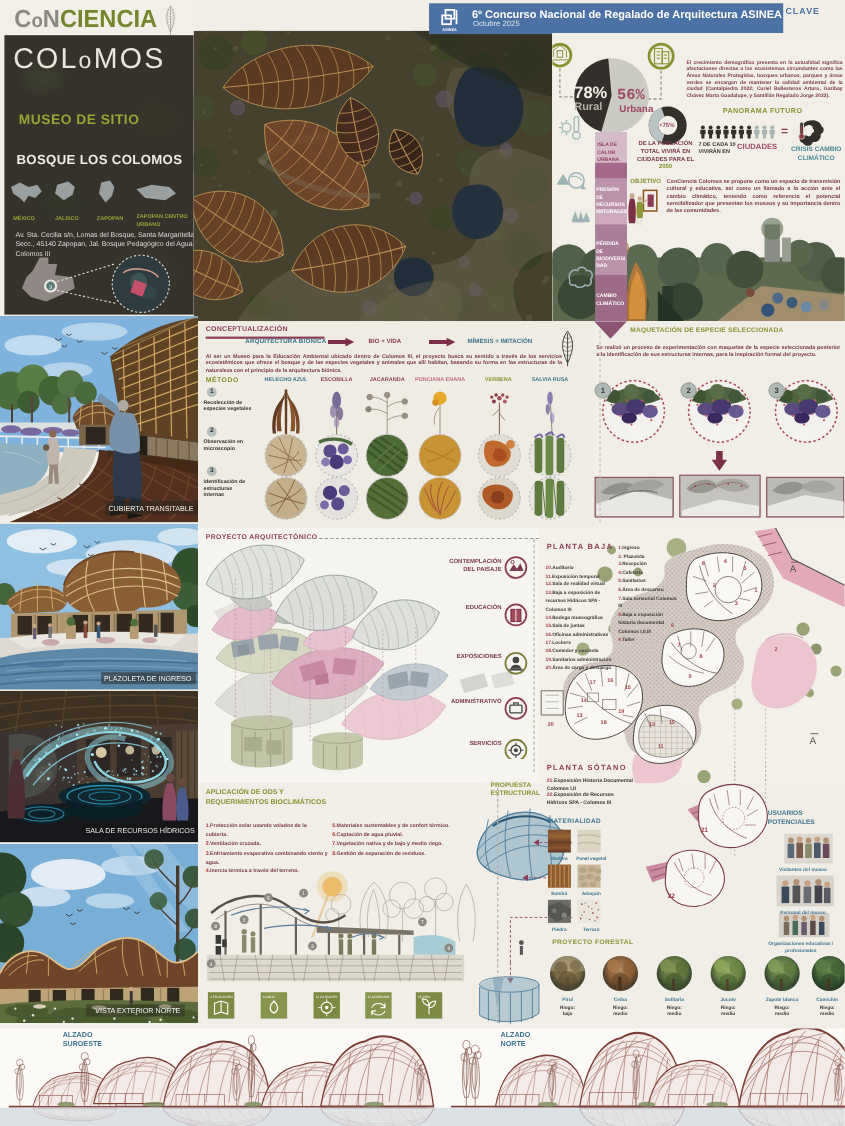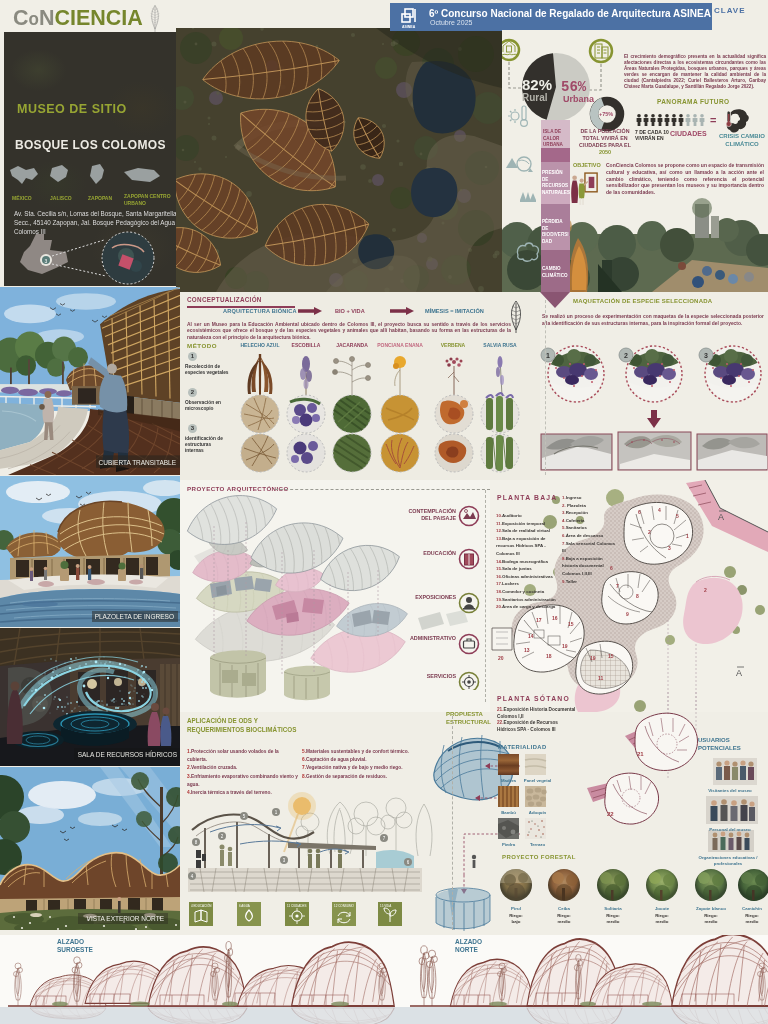--- a/index.html
+++ b/index.html
@@ -35,20 +35,21 @@
       <line x1="11" y1="34" x2="8" y2="31"></line>
  </g>
 </svg>
 
 <div class="abs" style="left:4px;top:32px;width:172px;height:254px;background:#34322b;overflow:hidden;">
   <div class="abs" style="left:0;top:0;width:172px;height:254px;background:
     radial-gradient(40px 30px at 20% 15%, rgba(70,75,50,.5), transparent 70%),
     radial-gradient(50px 40px at 80% 30%, rgba(60,55,40,.6), transparent 70%),
     radial-gradient(45px 35px at 30% 60%, rgba(55,60,42,.5), transparent 70%),
     radial-gradient(60px 45px at 75% 85%, rgba(65,60,45,.5), transparent 70%);"></div>
+  <div class="abs" style="left:8px;top:6px;font-size:26px;letter-spacing:2px;color:#e8e6df;font-weight:normal;">COL<span style="font-size:21px;">o</span>MOS</div>
   <div class="abs" style="left:13px;top:50px;font-size:12.5px;font-weight:bold;color:#97a533;letter-spacing:.5px;margin-top:20px;">MUSEO DE SITIO</div>
   <div class="abs" style="left:11px;top:106px;font-size:12px;font-weight:bold;color:#eceae3;letter-spacing:.3px;white-space:nowrap;">BOSQUE LOS COLOMOS</div>
 
   <svg class="abs" style="left:4px;top:130px;" width="170" height="46" viewBox="0 0 170 46">
     <path d="M2 8 L10 4 L18 8 L26 6 L30 12 L24 18 L18 16 L14 22 L10 18 L4 14 Z" fill="#9aa0a0"></path>
     <path d="M44 6 L54 3 L60 8 L58 15 L50 20 L42 14 Z" fill="#9aa0a0"></path>
     <path d="M84 4 L92 2 L96 8 L94 16 L88 22 L82 14 Z" fill="#9aa0a0"></path>
     <path d="M116 10 L130 6 L146 8 L152 14 L142 20 L124 18 Z" fill="#9aa0a0"></path>
     <text x="4" y="38" font-size="5" fill="#97a533" font-weight="bold">MÉXICO</text>
     <text x="42" y="38" font-size="5" fill="#97a533" font-weight="bold">JALISCO</text>
@@ -465,21 +466,21 @@
    <path d="M17 131 C20 129 25 131 27 134" stroke="#9eb4b4" fill="none" stroke-width="1"></path>
    <path d="M28 138 L31 142 L26 142 Z"></path>
    <path d="M18 170 L21 162 L24 170 Z"></path>
         <path d="M23 172 L26 162 L29 172 Z"></path>
         <path d="M28 170 L31 163 L34 170 Z"></path>
         <rect x="18" y="170" width="16" height="2"></rect>
    <path d="M16 225 C14 219 18 214 23 216 C24 212 30 212 31 216 C36 215 38 220 35 224 C37 228 33 231 30 229 C28 232 22 232 21 229 C17 230 15 228 16 225 Z" fill="none" stroke="#9eb4b4" stroke-width="1.3"></path>
   </g>
  </svg>
 
- <div class="abs b" style="left:20px;top:46px;font-size:15px;color:#efefe8;">82%</div>
+ <div class="abs b" style="left:20px;top:46px;font-size:15px;color:#efefe8;">78%</div>
  <div class="abs b" style="left:20px;top:62px;font-size:10px;color:#b3b2aa;">Rural</div>
  <div class="abs b" style="left:59px;top:49px;font-size:14px;color:#a04a68;font-family:Liberation Mono, monospace;">56%</div>
  <div class="abs b" style="left:61px;top:64px;font-size:9px;color:#a04a68;">Urbana</div>
  <div class="abs b" style="left:122px;top:24px;width:142px;font-size:4.6px;color:#7c3b50;text-align:justify;line-height:6.1px;">El crecimiento demográfico presenta en la actualidad significa afectaciones directas a los ecosistemas circundantes como las Áreas Naturales Protegidas, bosques urbanos, parques y áreas verdes se encargan de mantener la calidad ambiental de la ciudad (Cantalpiedra 2022; Curiel Ballesteros Arturo, Garibay Chávez Marta Guadalupe, y Santillán Regalado Jorge 2022).</div>
  <div class="abs b t-olive" style="left:155px;top:68px;font-size:6.5px;letter-spacing:.4px;color:#879431;">PANORAMA FUTURO</div>
  <div class="abs b" style="left:97px;top:81px;font-size:5.5px;color:#a04a68;">+75%</div>
  <div class="abs b" style="left:72px;top:98px;width:62px;font-size:5.3px;color:#7c3b50;text-align:center;line-height:7px;">DE LA POBLACIÓN TOTAL VIVIRÁ EN CIUDADES PARA EL</div>
  <div class="abs b" style="left:90px;top:119px;width:26px;font-size:5.5px;color:#879431;text-align:center;">2050</div>
  <div class="abs b" style="left:133px;top:99px;font-size:5px;color:#33302c;line-height:6px;">7 DE CADA 10<br>VIVIRÁN EN</div>
  <div class="abs b" style="left:168px;top:100px;font-size:7px;color:#a04a68;">CIUDADES</div>

